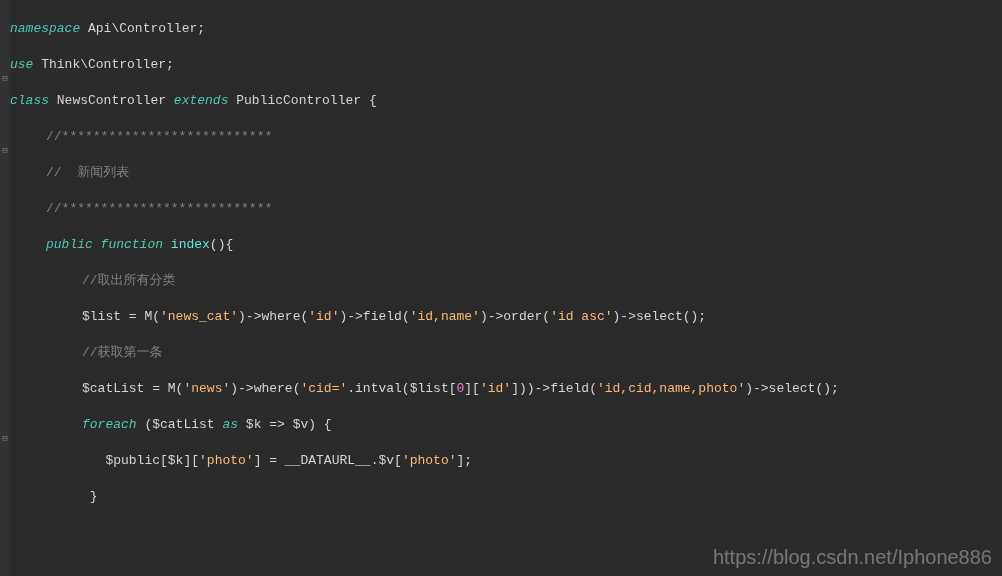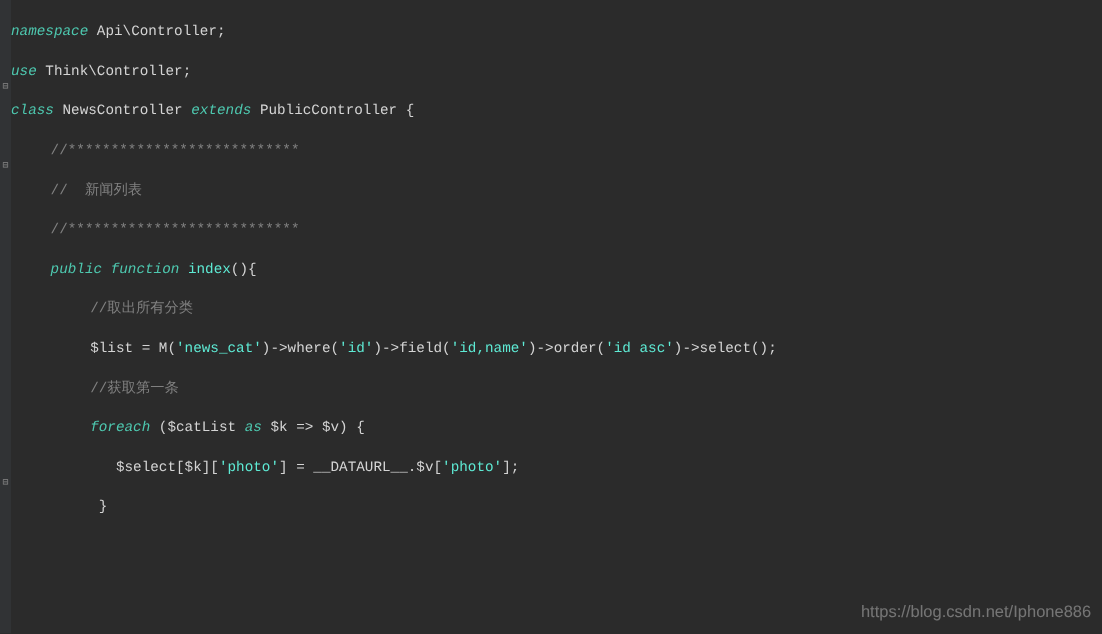--- a/index.html
+++ b/index.html
@@ -32,34 +32,34 @@
       left: 0;
       width: 10px;
       height: 10px;
       color: #888;
       font-size: 9px;
       text-align: center;
       line-height: 10px;
     }
     .line { min-height: 18px; }
     .kw { color: #4ec9b0; font-style: italic; }
-    .str { color: #5eead4; }
+    .str { color: #fdba74; }
     .com { color: #808080; }
     .fn { color: #5eead4; }
     .num { color: #ff79c6; }
     .php { color: #ff79c6; }
     .indent1 { padding-left: 36px; }
     .indent2 { padding-left: 72px; }
     .watermark {
       position: absolute;
       right: 10px;
       bottom: 10px;
       color: rgba(255,255,255,0.35);
       font-family: sans-serif;
-      font-size: 15px;
+      font-size: 20px;
     }
   </style>
 </head>
 <body>
 
 <div class="fold-col">
   <div class="fold" style="top:74px">⊟</div>
   <div class="fold" style="top:146px">⊟</div>
   <div class="fold" style="top:434px">⊟</div>
 </div>
@@ -68,22 +68,23 @@
 <div class="line"><span class="kw">namespace</span><span> Api\Controller;</span></div>
 <div class="line"><span class="kw">use</span><span> Think\Controller;</span></div>
 <div class="line"><span class="kw">class</span><span> NewsController </span><span class="kw">extends</span><span> PublicController {</span></div>
 <div class="line indent1"><span class="com">//***************************</span></div>
 <div class="line indent1"><span class="com">//  新闻列表</span></div>
 <div class="line indent1"><span class="com">//***************************</span></div>
 <div class="line indent1"><span class="kw">public</span><span class="kw"> function</span><span class="fn"> index</span><span>(){</span></div>
 <div class="line indent2"><span class="com">//取出所有分类</span></div>
 <div class="line indent2"><span>$list = M(</span><span class="str">'news_cat'</span><span>)-&gt;where(</span><span class="str">'id'</span><span>)-&gt;field(</span><span class="str">'id,name'</span><span>)-&gt;order(</span><span class="str">'id asc'</span><span>)-&gt;select();</span></div>
 <div class="line indent2"><span class="com">//获取第一条</span></div>
+<div class="line indent2"><span>$catList = M(</span><span class="str">'news'</span><span>)-&gt;where(</span><span class="str">'cid='</span><span>.intval($list[</span><span class="num">0</span><span>][</span><span class="str">'id'</span><span>]))-&gt;field(</span><span class="str">'id,cid,name,photo'</span><span>)-&gt;select();</span></div>
 <div class="line indent2"><span class="kw">foreach</span><span> ($catList </span><span class="kw">as</span><span> $k =&gt; $v) {</span></div>
-<div class="line indent2"><span>   $select[$k][</span><span class="str">'photo'</span><span>] = __DATAURL__.$v[</span><span class="str">'photo'</span><span>];</span></div>
+<div class="line indent2"><span>   $public[$k][</span><span class="str">'photo'</span><span>] = __DATAURL__.$v[</span><span class="str">'photo'</span><span>];</span></div>
 <div class="line indent2"><span> }</span></div>
 
 
 
 
 
 
 
 
 

